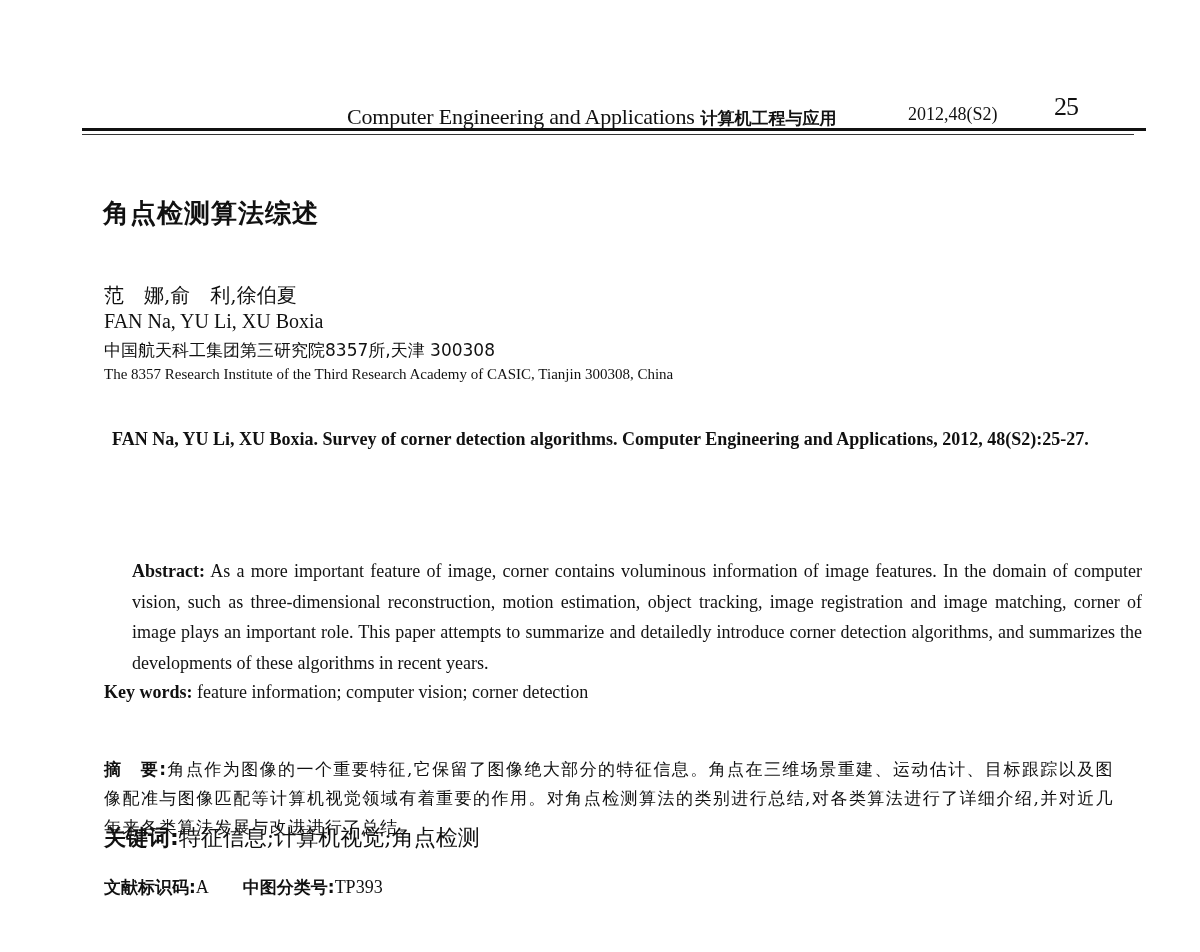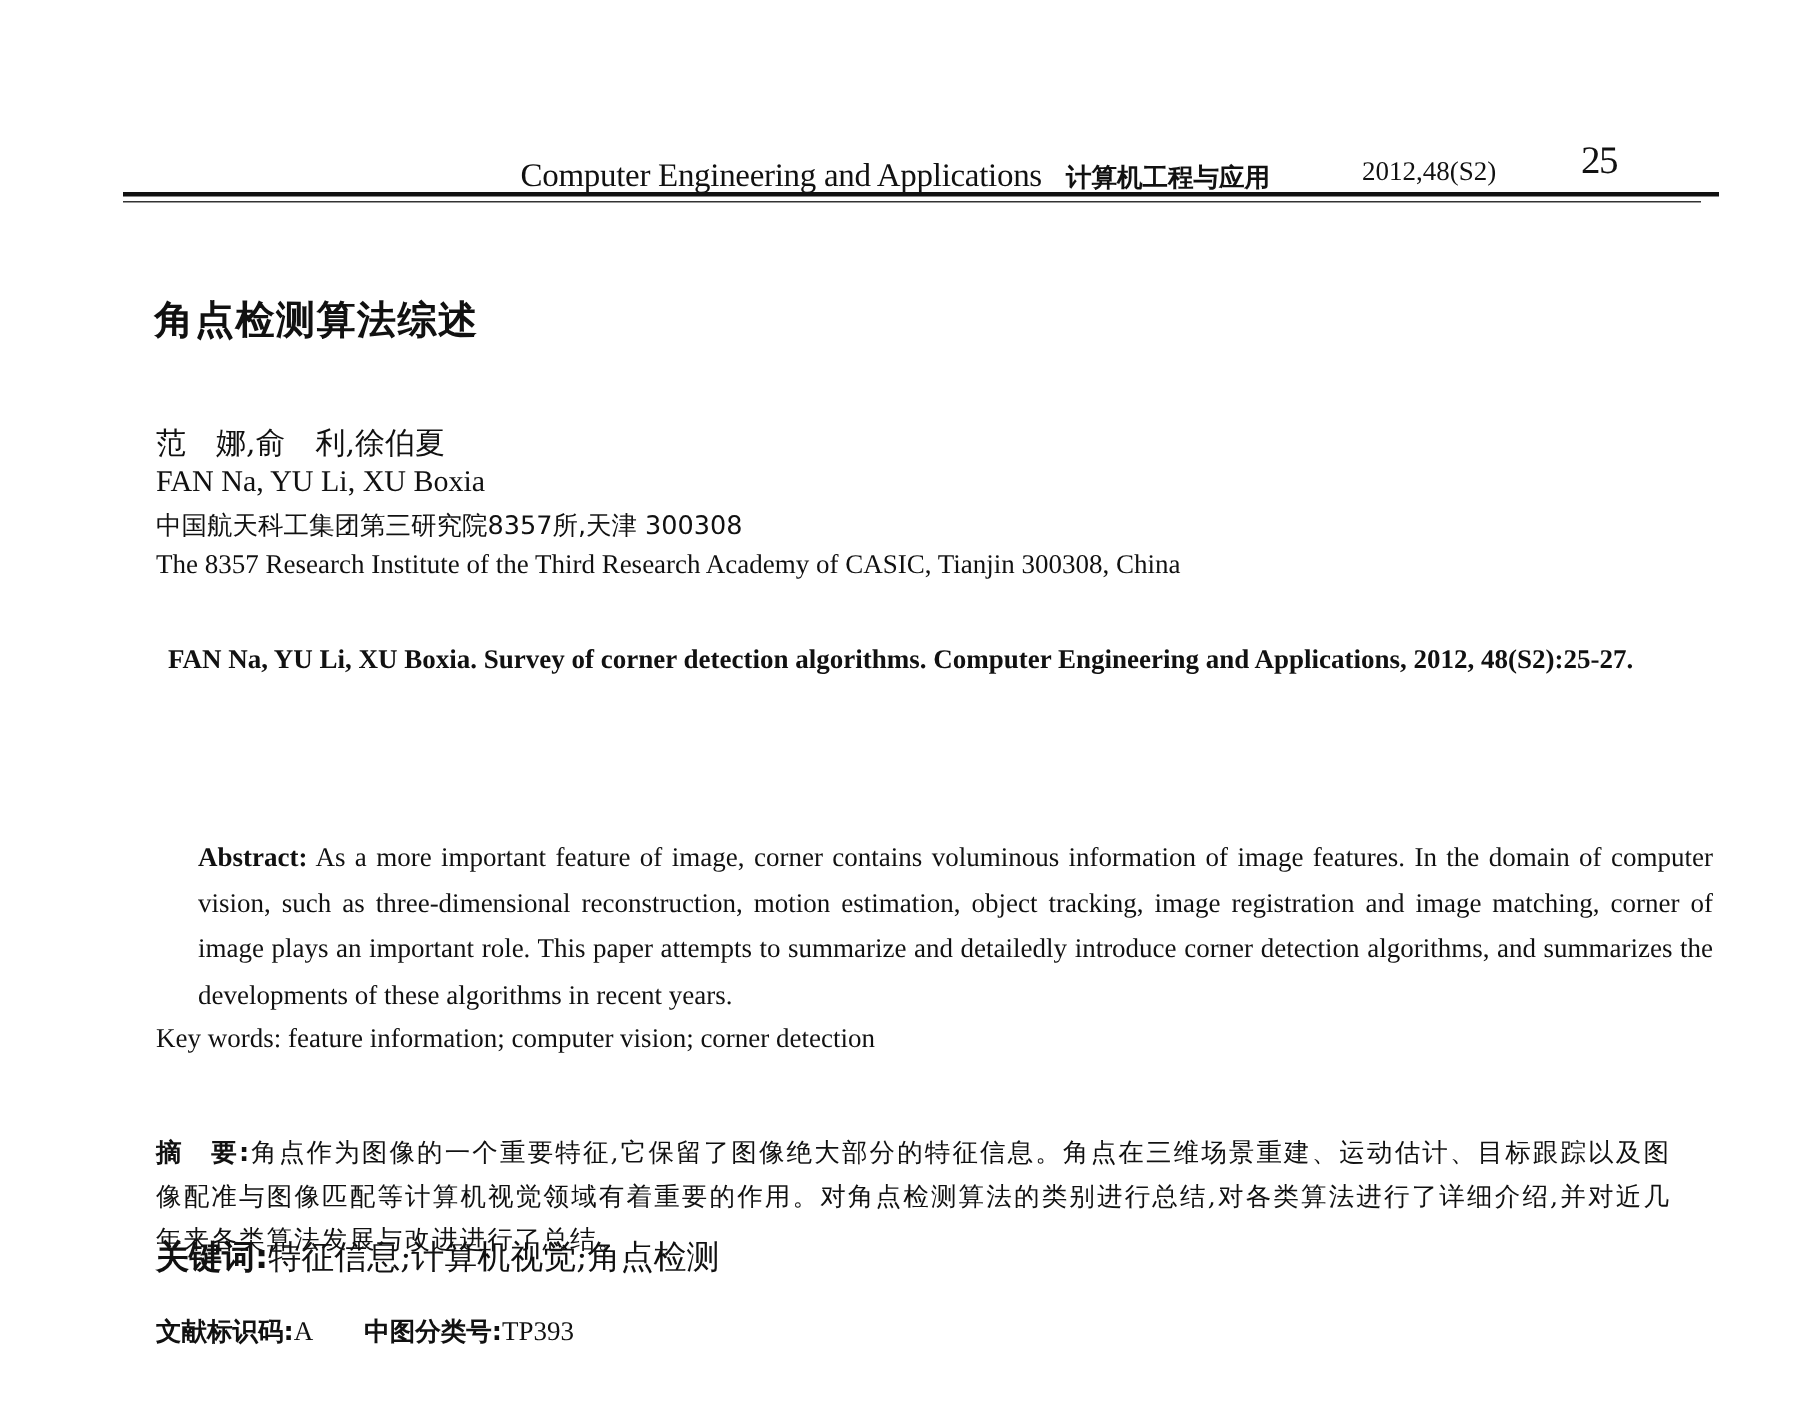--- a/index.html
+++ b/index.html
@@ -29,21 +29,21 @@
       font-size: 18px;
       white-space: nowrap;
     }
     .journal-name .en {
       font-size: 22px;
       letter-spacing: -0.2px;
     }
     .journal-name .cn {
       font-weight: bold;
       font-size: 17px;
-      margin-left: 16px;
+      margin-left: 6px;
       font-family: "DejaVu Sans", sans-serif;
     }
     .issue-info {
       position: absolute;
       left: 826px;
       top: 16px;
       font-size: 18px;
       white-space: nowrap;
     }
     .page-number {
@@ -98,21 +98,21 @@
       left: 104px;
       top: 339px;
       font-size: 17px;
       white-space: nowrap;
       font-family: "DejaVu Sans", sans-serif;
     }
     .affil-en {
       position: absolute;
       left: 104px;
       top: 366px;
-      font-size: 18px;
+      font-size: 15px;
       white-space: nowrap;
     }
     .citation {
       position: absolute;
       left: 112px;
       top: 424px;
       width: 1010px;
       font-size: 18px;
       font-weight: bold;
       line-height: 31px;
@@ -132,21 +132,21 @@
     }
     .keywords-en {
       position: absolute;
       left: 104px;
       top: 677px;
       width: 1010px;
       font-size: 18px;
       line-height: 30px;
     }
     .keywords-en .label {
-      font-weight: normal;
+      font-weight: bold;
       margin-top: 43px;
     }
     .abstract-cn {
       position: absolute;
       left: 104px;
       top: 755px;
       width: 1010px;
       font-size: 17px;
       line-height: 29px;
       font-family: "DejaVu Serif", serif;

